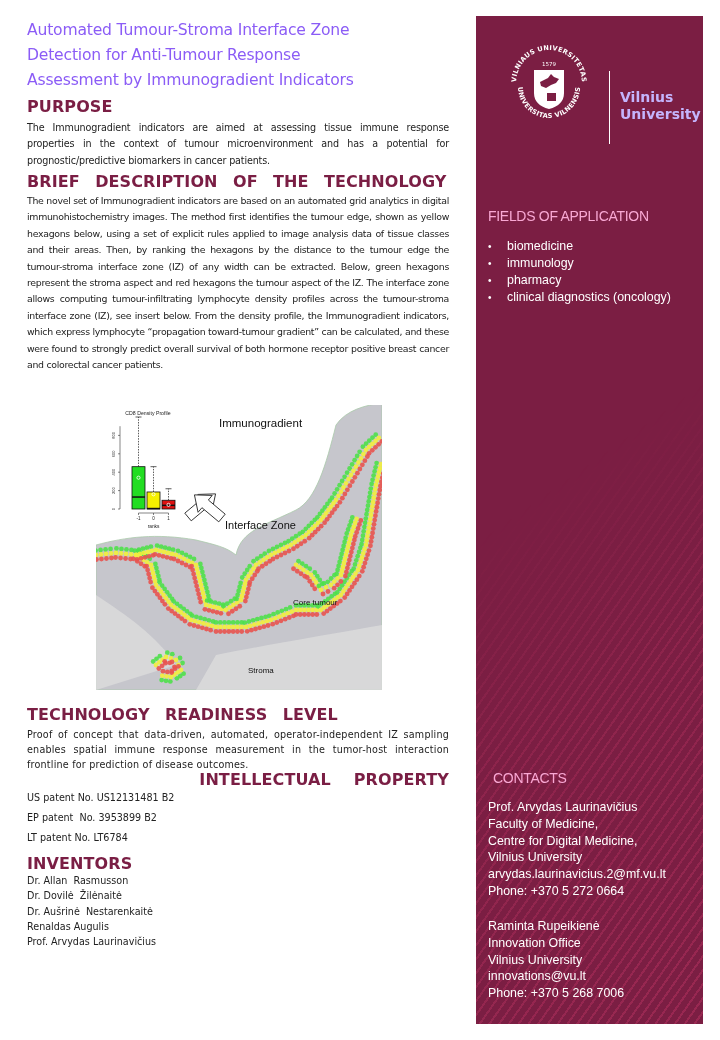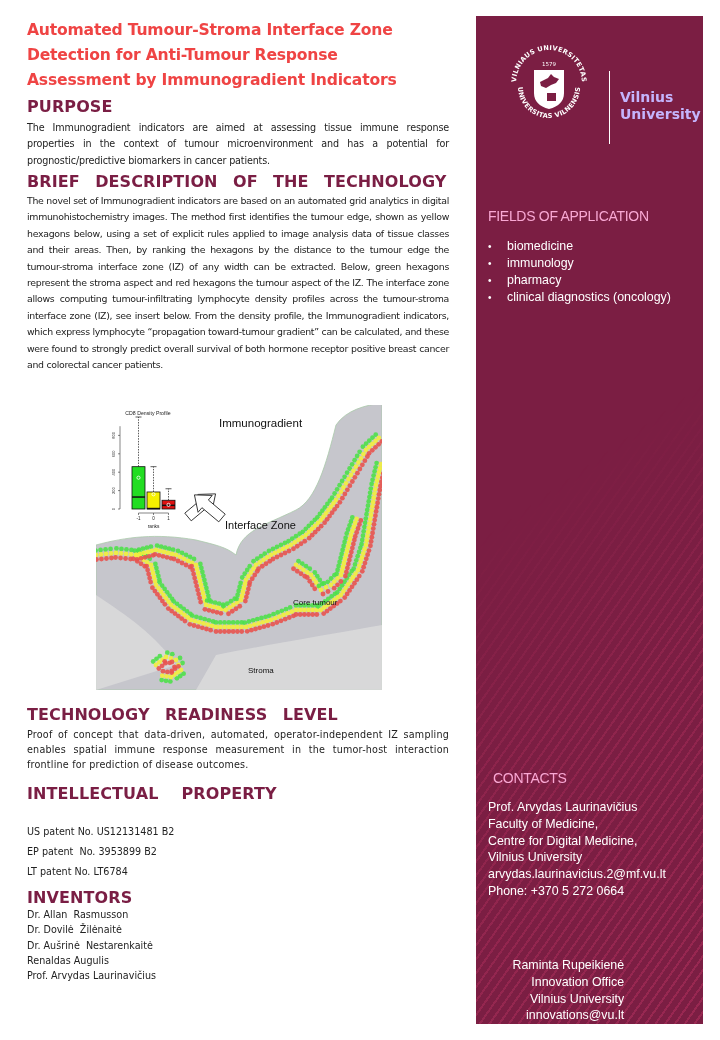--- a/index.html
+++ b/index.html
@@ -2,22 +2,22 @@
 <html><head>
 <meta charset="utf-8">
 <style>
   html, body { margin: 0; padding: 0; }
   body {
     width: 720px; height: 1040px; background: #ffffff; position: relative; overflow: hidden;
     font-family: "Liberation Sans", "DejaVu Sans", sans-serif; color: #1a1a1a;
   }
   .left { position: absolute; left: 27px; top: 18px; width: 422px; }
   .title {
-    font-family: "DejaVu Sans", sans-serif; font-weight: bold; font-size: 15.6px; line-height: 25px;
-    color: #ef4444; margin: 0; letter-spacing: -0.2px;
+    font-family: "DejaVu Sans", sans-serif; font-weight: normal; font-size: 15.6px; line-height: 25px;
+    color: #8b5cf6; margin: 0; letter-spacing: -0.2px;
   }
   .h2 {
     font-family: "DejaVu Sans", sans-serif; font-weight: bold; color: #7a1e44;
     font-size: 16px; line-height: 16px; margin: 0; letter-spacing: 0.1px; word-spacing: 2px;
   }
   .p {
     font-family: "DejaVu Sans", sans-serif; font-size: 9.6px; line-height: 16.3px; margin: 0;
     text-align: justify; color: #222; letter-spacing: -0.15px;
   }
   .p-tight { font-size: 9.4px; line-height: 16.4px; letter-spacing: -0.3px; }
@@ -798,22 +798,22 @@
     <text x="129" y="124" font-size="11" font-family="Liberation Sans, sans-serif" fill="#111">Interface Zone</text>
     <text x="197" y="200" font-size="8" font-family="Liberation Sans, sans-serif" fill="#111">Core tumour</text>
     <text x="152" y="268" font-size="8" font-family="Liberation Sans, sans-serif" fill="#111">Stroma</text>
   </svg>
 </div>
 
 <div class="left" style="top:707px;">
   <h2 class="h2" style="white-space:pre;">TECHNOLOGY  READINESS  LEVEL</h2>
   <p class="p" style="margin-top:4px; letter-spacing:0.2px; line-height:15px;">Proof of concept that data-driven, automated, operator-independent IZ sampling enables spatial immune response measurement in the tumor-host  interaction frontline for prediction of disease outcomes.</p>
 
-  <h2 class="h2" style="margin-top:14px; white-space:pre;">INTELLECTUAL   PROPERTY</h2>
-  <div style="margin-top:20px;">
+  <h2 class="h2" style="white-space:pre;text-align:right;">INTELLECTUAL   PROPERTY</h2>
+  <div style="margin-top:0;">
     <p class="list-line" style="line-height:20px; white-space:pre;">US patent No. US12131481 B2</p>
     <p class="list-line" style="line-height:20px; white-space:pre;">EP patent  No. 3953899 B2</p>
     <p class="list-line" style="line-height:20px; white-space:pre;">LT patent No. LT6784</p>
   </div>
 
   <h2 class="h2" style="margin-top:8px;">INVENTORS</h2>
   <div style="margin-top:1px;">
     <p class="list-line" style="line-height:15.3px; white-space:pre;">Dr. Allan  Rasmusson</p>
     <p class="list-line" style="line-height:15.3px; white-space:pre;">Dr. Dovilė  Žilėnaitė</p>
     <p class="list-line" style="line-height:15.3px; white-space:pre;">Dr. Aušrinė  Nestarenkaitė</p>
@@ -859,20 +859,20 @@
 
   <h3 style="left:17px; top:754px;">CONTACTS</h3>
   <div class="contact" style="top:783px;">
     <div>Prof. Arvydas Laurinavičius</div>
     <div>Faculty of Medicine,</div>
     <div>Centre for Digital Medicine,</div>
     <div>Vilnius University</div>
     <div>arvydas.laurinavicius.2@mf.vu.lt</div>
     <div>Phone: +370 5 272 0664</div>
   </div>
-  <div class="contact" style="top:941px;text-align:right;">
+  <div class="contact" style="top:902px;">
     <div>Raminta Rupeikienė</div>
     <div>Innovation Office</div>
     <div>Vilnius University</div>
     <div>innovations@vu.lt</div>
     <div>Phone: +370 5 268 7006</div>
   </div>
 </aside>
 
 </body></html>

